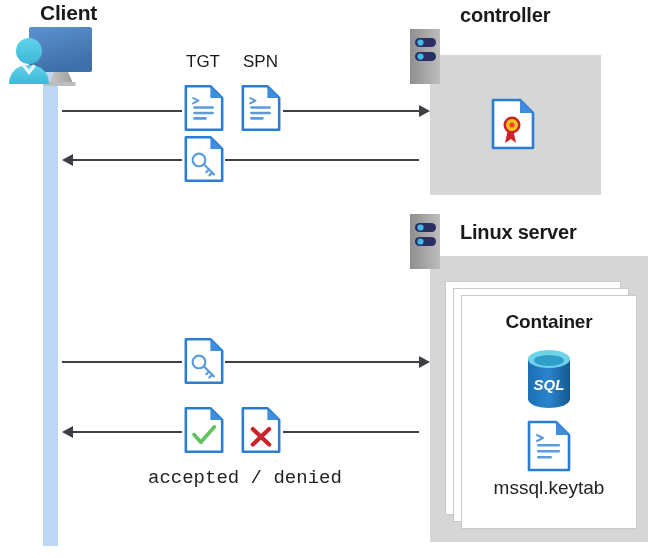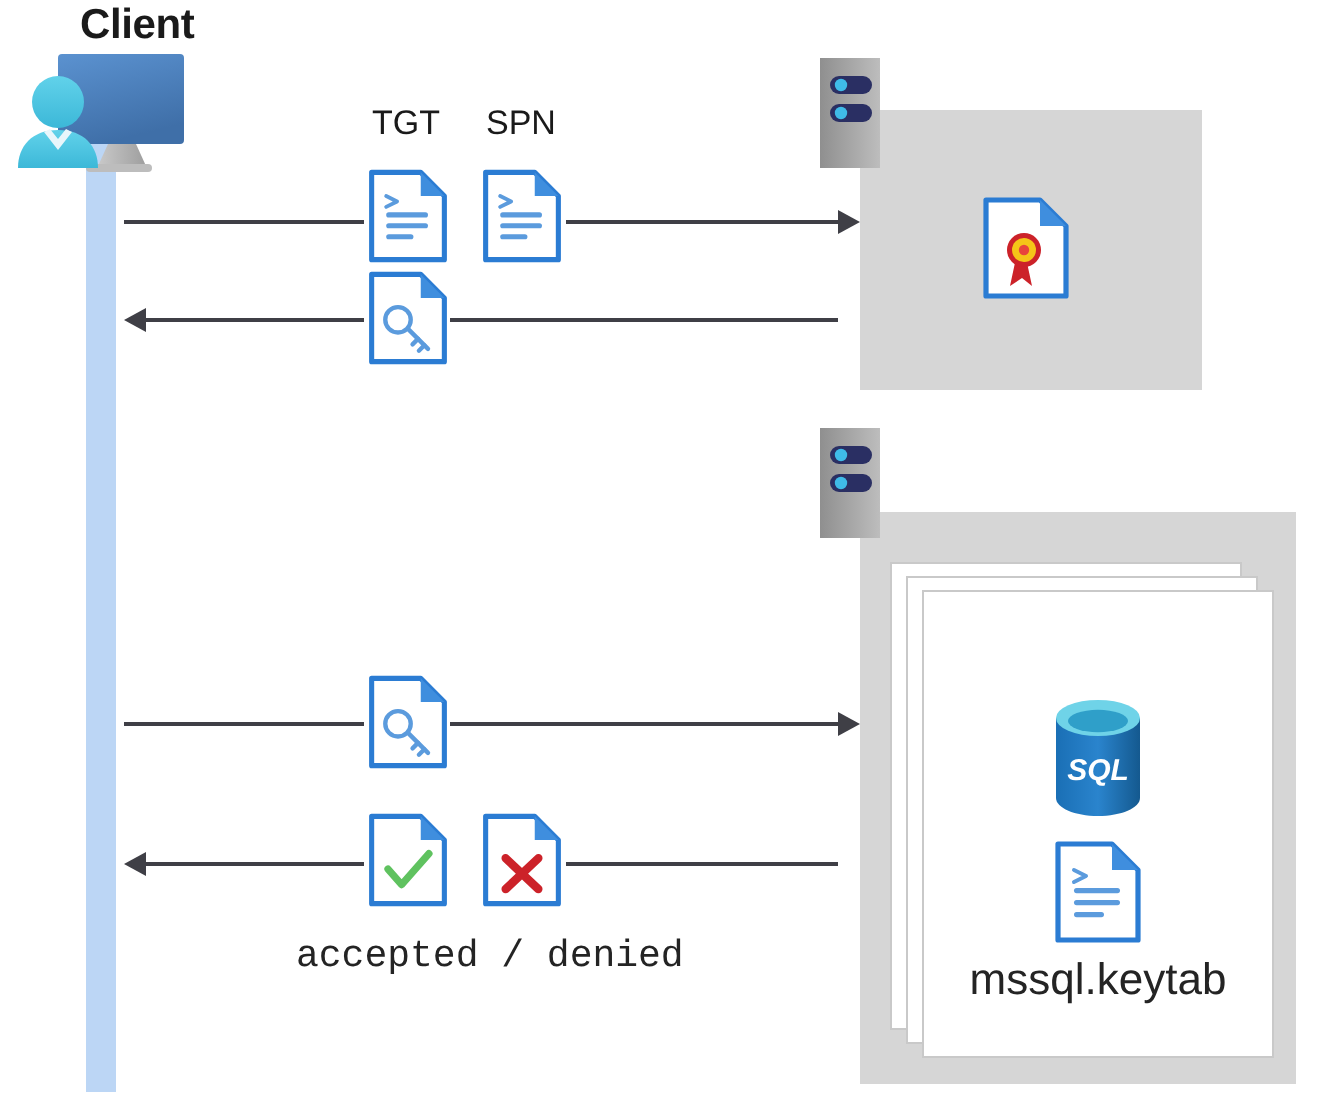--- a/index.html
+++ b/index.html
@@ -37,21 +37,21 @@
 
   .caption {
     font-size: 19px;
     color: #242424;
   }
   .doclabel {
     font-size: 17px;
     color: #1a1a1a;
   }
   .filelabel {
-    font-size: 22px;
+    font-size: 19px;
     color: #242424;
   }
 
   
   .lifeline {
     background: #bcd6f5;
   }
 
   
   .arrow-line {
@@ -115,20 +115,21 @@
 
       <path d="M24 40 c-13 0 -20 8 -20 19 h40 c0 -11 -7 -19 -20 -19 z" fill="url(#persGrad)"></path>
 
       <path d="M17 41 l7 9 l7 -9 l-3 -1.5 l-4 5 l-4 -5 z" fill="#e8f6fb"></path>
     </svg>
   </div>
 
   <div class="abs panel" style="left:430px; top:55px; width:171px; height:140px;"></div>
 
   <div class="abs" style="left:460px; top:2px; width:200px;">
+    <div class="title title-dc">controller</div>
   </div>
 
   <div class="abs" style="left:410px; top:29px; width:36px; height:55px;">
     <svg width="36" height="55" viewBox="0 0 36 55">
       <defs>
         <linearGradient id="srvGrad1" x1="0" y1="0" x2="1" y2="0">
           <stop offset="0%" stop-color="#8f8f8f"></stop>
           <stop offset="55%" stop-color="#a8a8a8"></stop>
           <stop offset="100%" stop-color="#bdbdbd"></stop>
         </linearGradient>
@@ -148,35 +149,37 @@
 
       <path d="M17 31 l-3 14 l6 -4 l5 4 l-3 -14 z" fill="#cc2229"></path>
       <circle cx="21" cy="27" r="8.5" fill="#cc2229"></circle>
       <circle cx="21" cy="27" r="6" fill="#f5c518"></circle>
       <circle cx="21" cy="27" r="2.6" fill="#e8453c"></circle>
     </svg>
   </div>
 
   <div class="abs panel" style="left:430px; top:256px; width:218px; height:286px;"></div>
 
+  <div class="abs title title-linux" style="left:460px; top:221px;">Linux server</div>
 
   <div class="abs" style="left:410px; top:214px; width:36px; height:55px;">
     <svg width="36" height="55" viewBox="0 0 36 55">
       <rect x="0" y="0" width="30" height="55" fill="url(#srvGrad1)"></rect>
       <rect x="5" y="9" width="21" height="9" rx="4.5" fill="#2a2f63"></rect>
       <rect x="5" y="23" width="21" height="9" rx="4.5" fill="#2a2f63"></rect>
       <circle cx="10.5" cy="13.5" r="3.1" fill="#3fbbe8"></circle>
       <circle cx="10.5" cy="27.5" r="3.1" fill="#3fbbe8"></circle>
     </svg>
   </div>
 
   <div class="abs card" style="left:445px; top:281px; width:176px; height:234px;"></div>
   <div class="abs card" style="left:453px; top:288px; width:176px; height:234px;"></div>
   <div class="abs card" style="left:461px; top:295px; width:176px; height:234px;"></div>
 
+  <div class="abs title title-container" style="left:461px; top:311px; width:176px; text-align:center;">Container</div>
 
   <div class="abs" style="left:524px; top:348px; width:50px; height:62px;font-style:italic;">
     <svg width="50" height="62" viewBox="0 0 50 62">
       <defs>
         <linearGradient id="sqlBody" x1="0" y1="0" x2="1" y2="0">
           <stop offset="0%" stop-color="#1a6fb5"></stop>
           <stop offset="50%" stop-color="#2a84cd"></stop>
           <stop offset="100%" stop-color="#14598f"></stop>
         </linearGradient>
       </defs>

